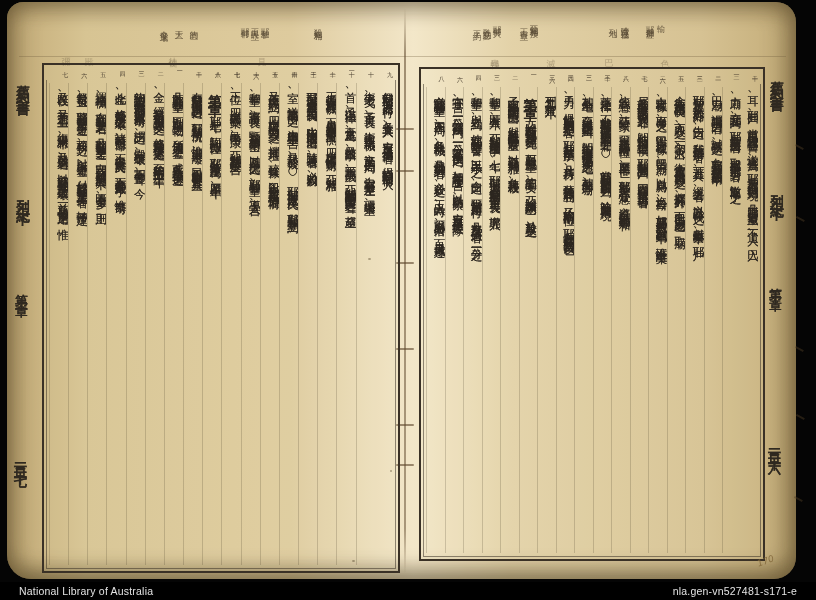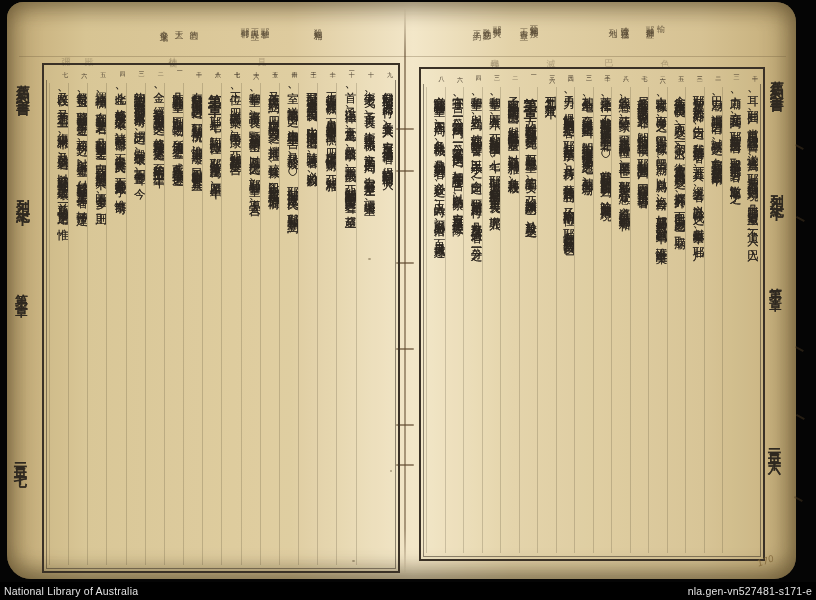--- a/index.html
+++ b/index.html
@@ -85,21 +85,21 @@
   #lp-book{left:16px;top:74px}   #lp-sec{left:16px;top:188px}
   #lp-chap{left:15px;top:284px}  #lp-num{left:14px;top:452px}
   #rp-book{left:770px;top:70px}  #rp-sec{left:770px;top:183px}
   #rp-chap{left:769px;top:278px} #rp-num{left:768px;top:438px}
 
   .pencil{position:absolute;left:757px;top:556px;transform:rotate(-20deg);
     font:italic 9px "DejaVu Sans",sans-serif;color:rgba(128,102,58,.85);}
 
   
   #footer{position:absolute;left:0;right:0;bottom:0;height:18px;background:#000;
-    display:flex;justify-content:space-between;align-items:center;padding:0 4px;}
+    display:flex;justify-content:space-between;align-items:center;padding:0 19px;}
   #footer span{font:10.5px "Liberation Sans",sans-serif;color:#e3e3e3;letter-spacing:.2px;}
 
   .speck{position:absolute;border-radius:50%;background:rgba(70,55,30,.45);}
   .speck.k1{left:368px;top:258px;width:3px;height:2px;}
   .speck.k2{left:390px;top:470px;width:2px;height:2px;}
   .speck.k3{left:352px;top:560px;width:3px;height:2px;}
 </style>
 </head>
 <body>
 

